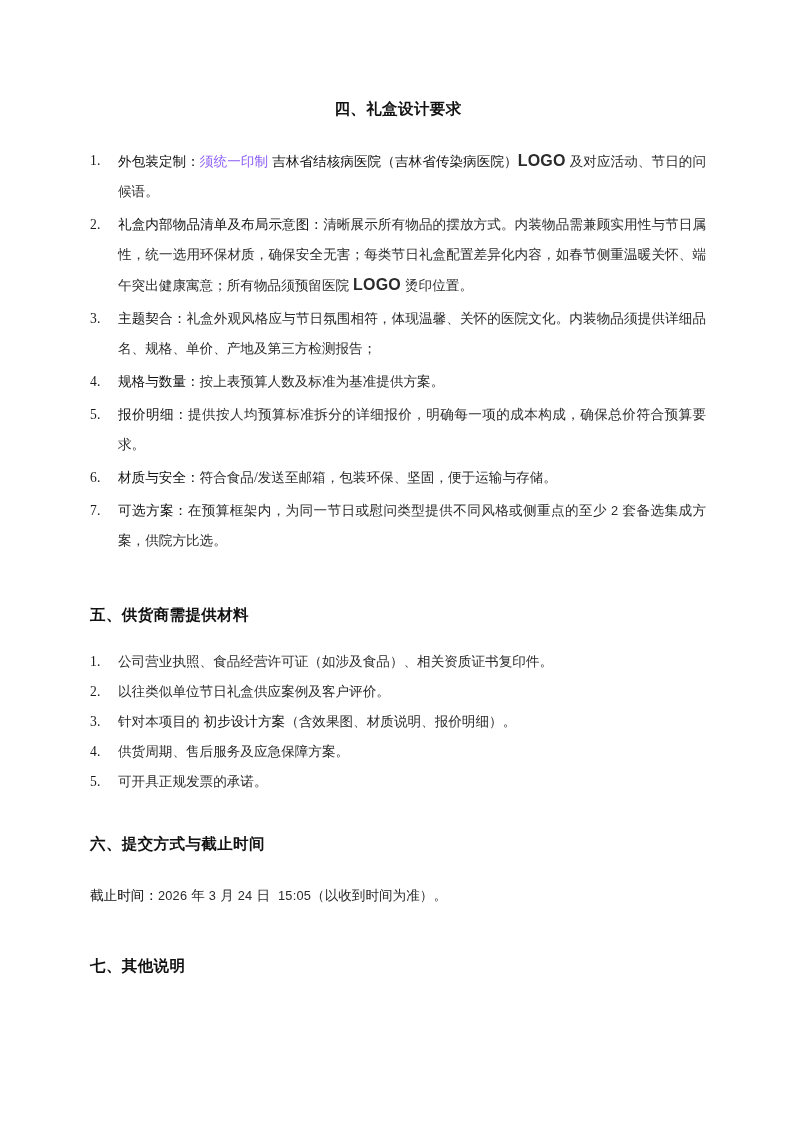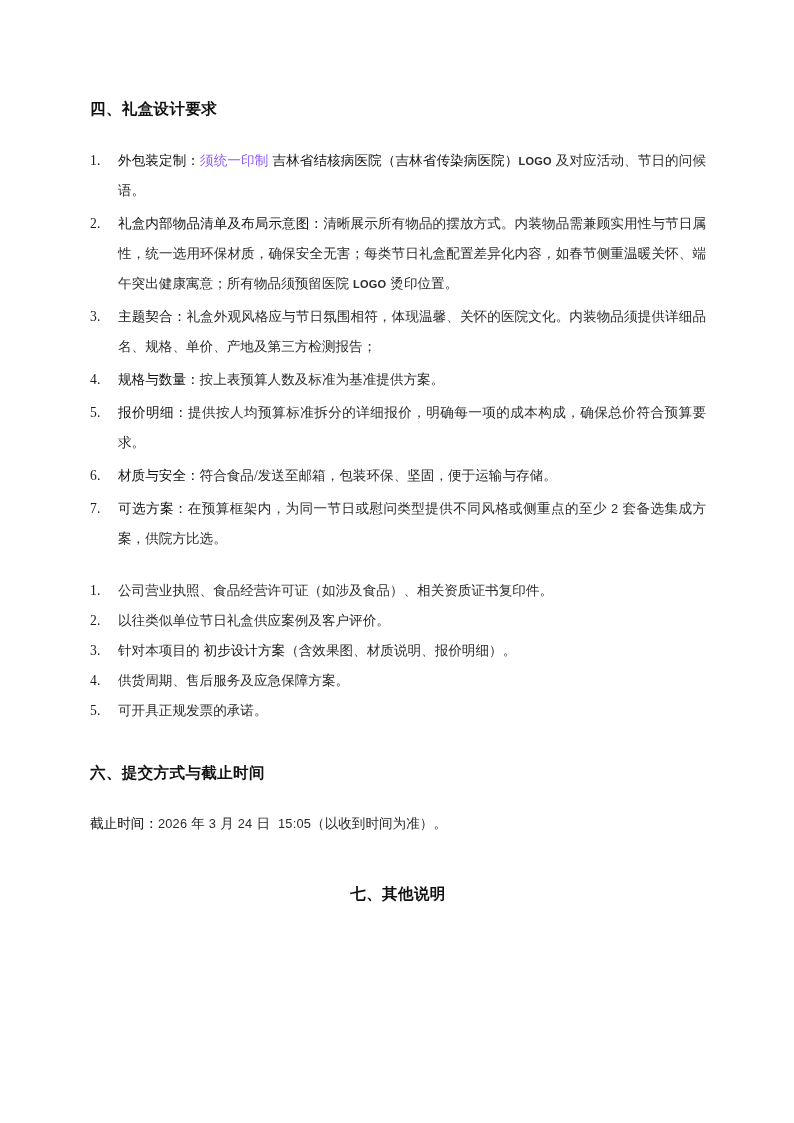--- a/index.html
+++ b/index.html
@@ -30,24 +30,24 @@
   
   .section-heading {
     font-family: "Liberation Sans", "DejaVu Sans", sans-serif;
     font-weight: bold;
     font-size: 15.5px;
     color: #111111;
     letter-spacing: 0.4px;
     line-height: 1.4;
     margin: 0;
   }
-  .h-four   { margin-top: 98px; }
+  .h-four   { margin-top: 98px; text-align: center; }
   .h-five   { margin-top: 48px; }
   .h-six    { margin-top: 36px; }
-  .h-seven  { margin-top: 44px; text-align: center; }
+  .h-seven  { margin-top: 44px; }
 
   
   ol.doc-list {
     margin: 0;
     padding: 0;
     list-style: none;
   }
   ol.doc-list.tight-gap { margin-top: 22px; }
   ol.doc-list.loose-gap { margin-top: 26px; }
 
@@ -76,21 +76,21 @@
   
   .b {
     font-weight: normal;
     color: #111111;
   }
   .grayish {
     color: #8b5cf6;
   }
   .lat {
     font-family: "Liberation Sans", "DejaVu Sans", sans-serif;
-    font-size: 11px;
+    font-size: 16px;
     font-weight: bold;
     letter-spacing: 0.2px;
   }
   .num {
     font-family: "Liberation Sans", "DejaVu Sans", sans-serif;
     font-size: 12.8px;
     letter-spacing: 0.2px;
   }
   .sp { display: inline-block; width: 4px; }
 
@@ -146,20 +146,21 @@
         <span class="b">材质与安全：</span><span>符合食品/发送至邮箱，包装环保、坚固，便于运输与存储。</span>
       </li>
 
       <li>
         <span class="marker num">7.</span>
         <span class="b">可选方案：</span><span>在预算框架内，为同一节日或慰问类型提供不同风格或侧重点的至少</span><span class="sp"></span><span class="num">2</span><span class="sp"></span><span>套备选集成方案，供院方比选。</span>
       </li>
 
     </ol>
 
+    <h2 class="section-heading h-five">五、供货商需提供材料</h2>
 
     <ol class="doc-list tight-gap compact">
 
       <li>
         <span class="marker num">1.</span>
         <span>公司营业执照、食品经营许可证（如涉及食品）、相关资质证书复印件。</span>
       </li>
 
       <li>
         <span class="marker num">2.</span>

